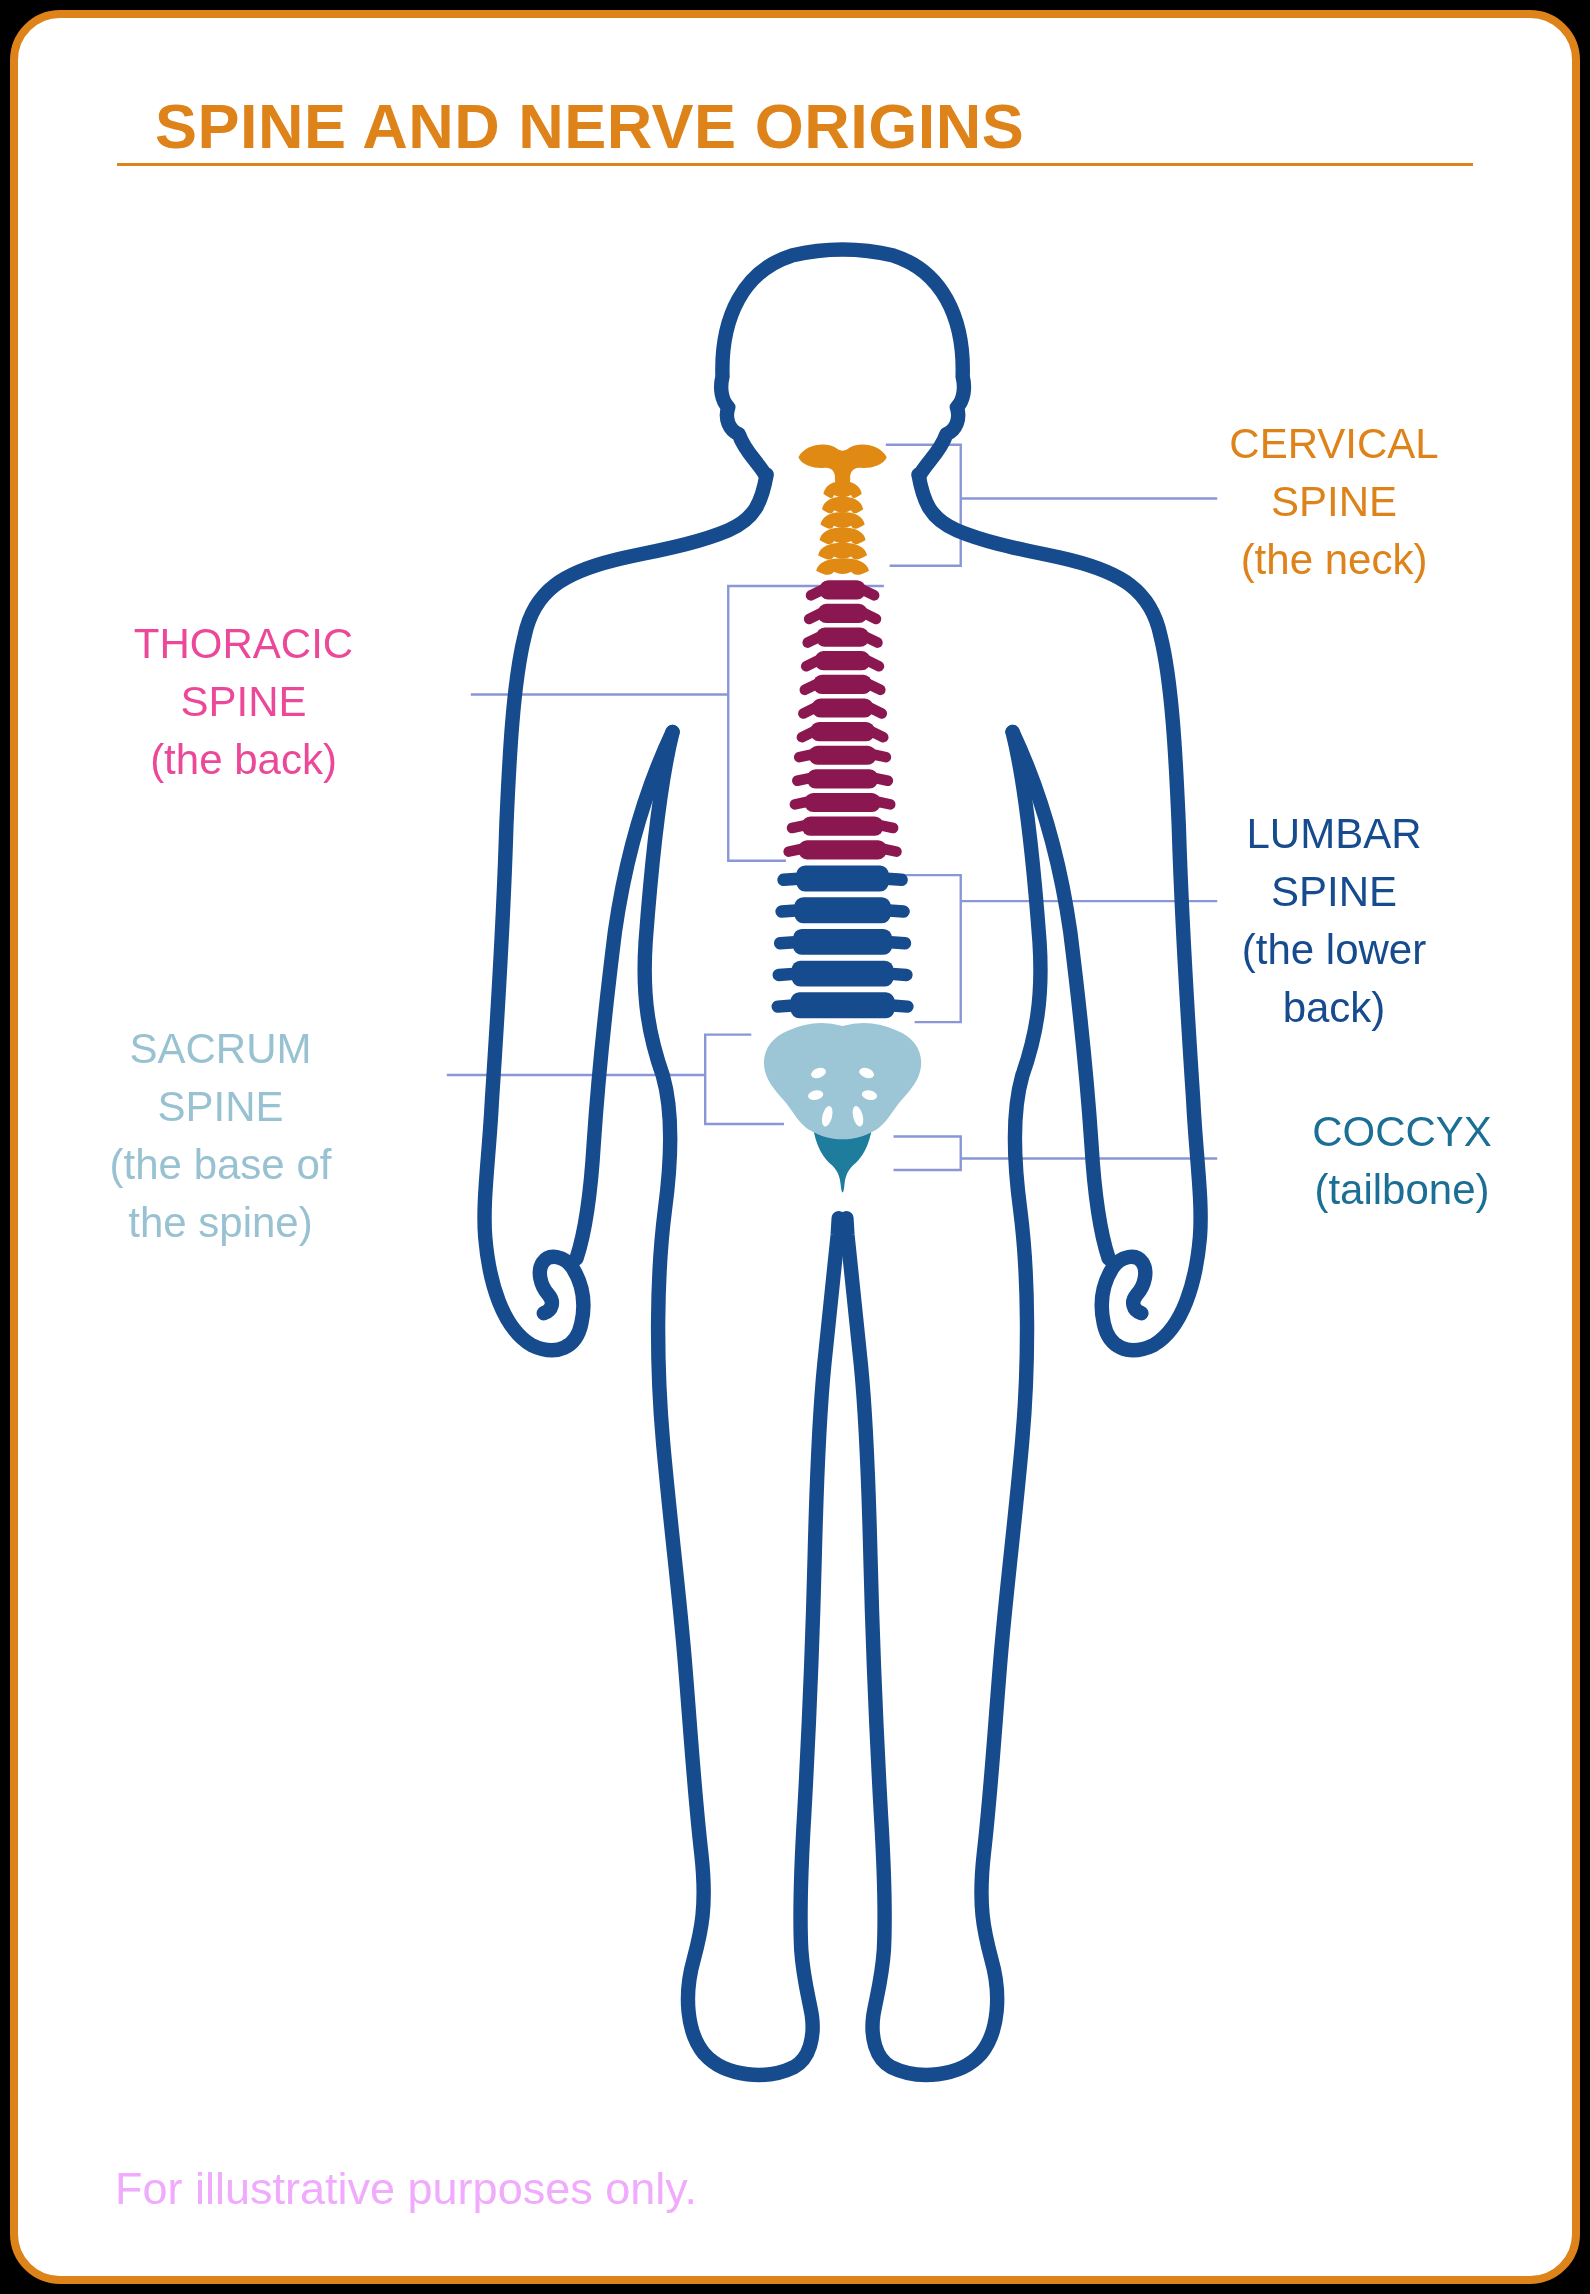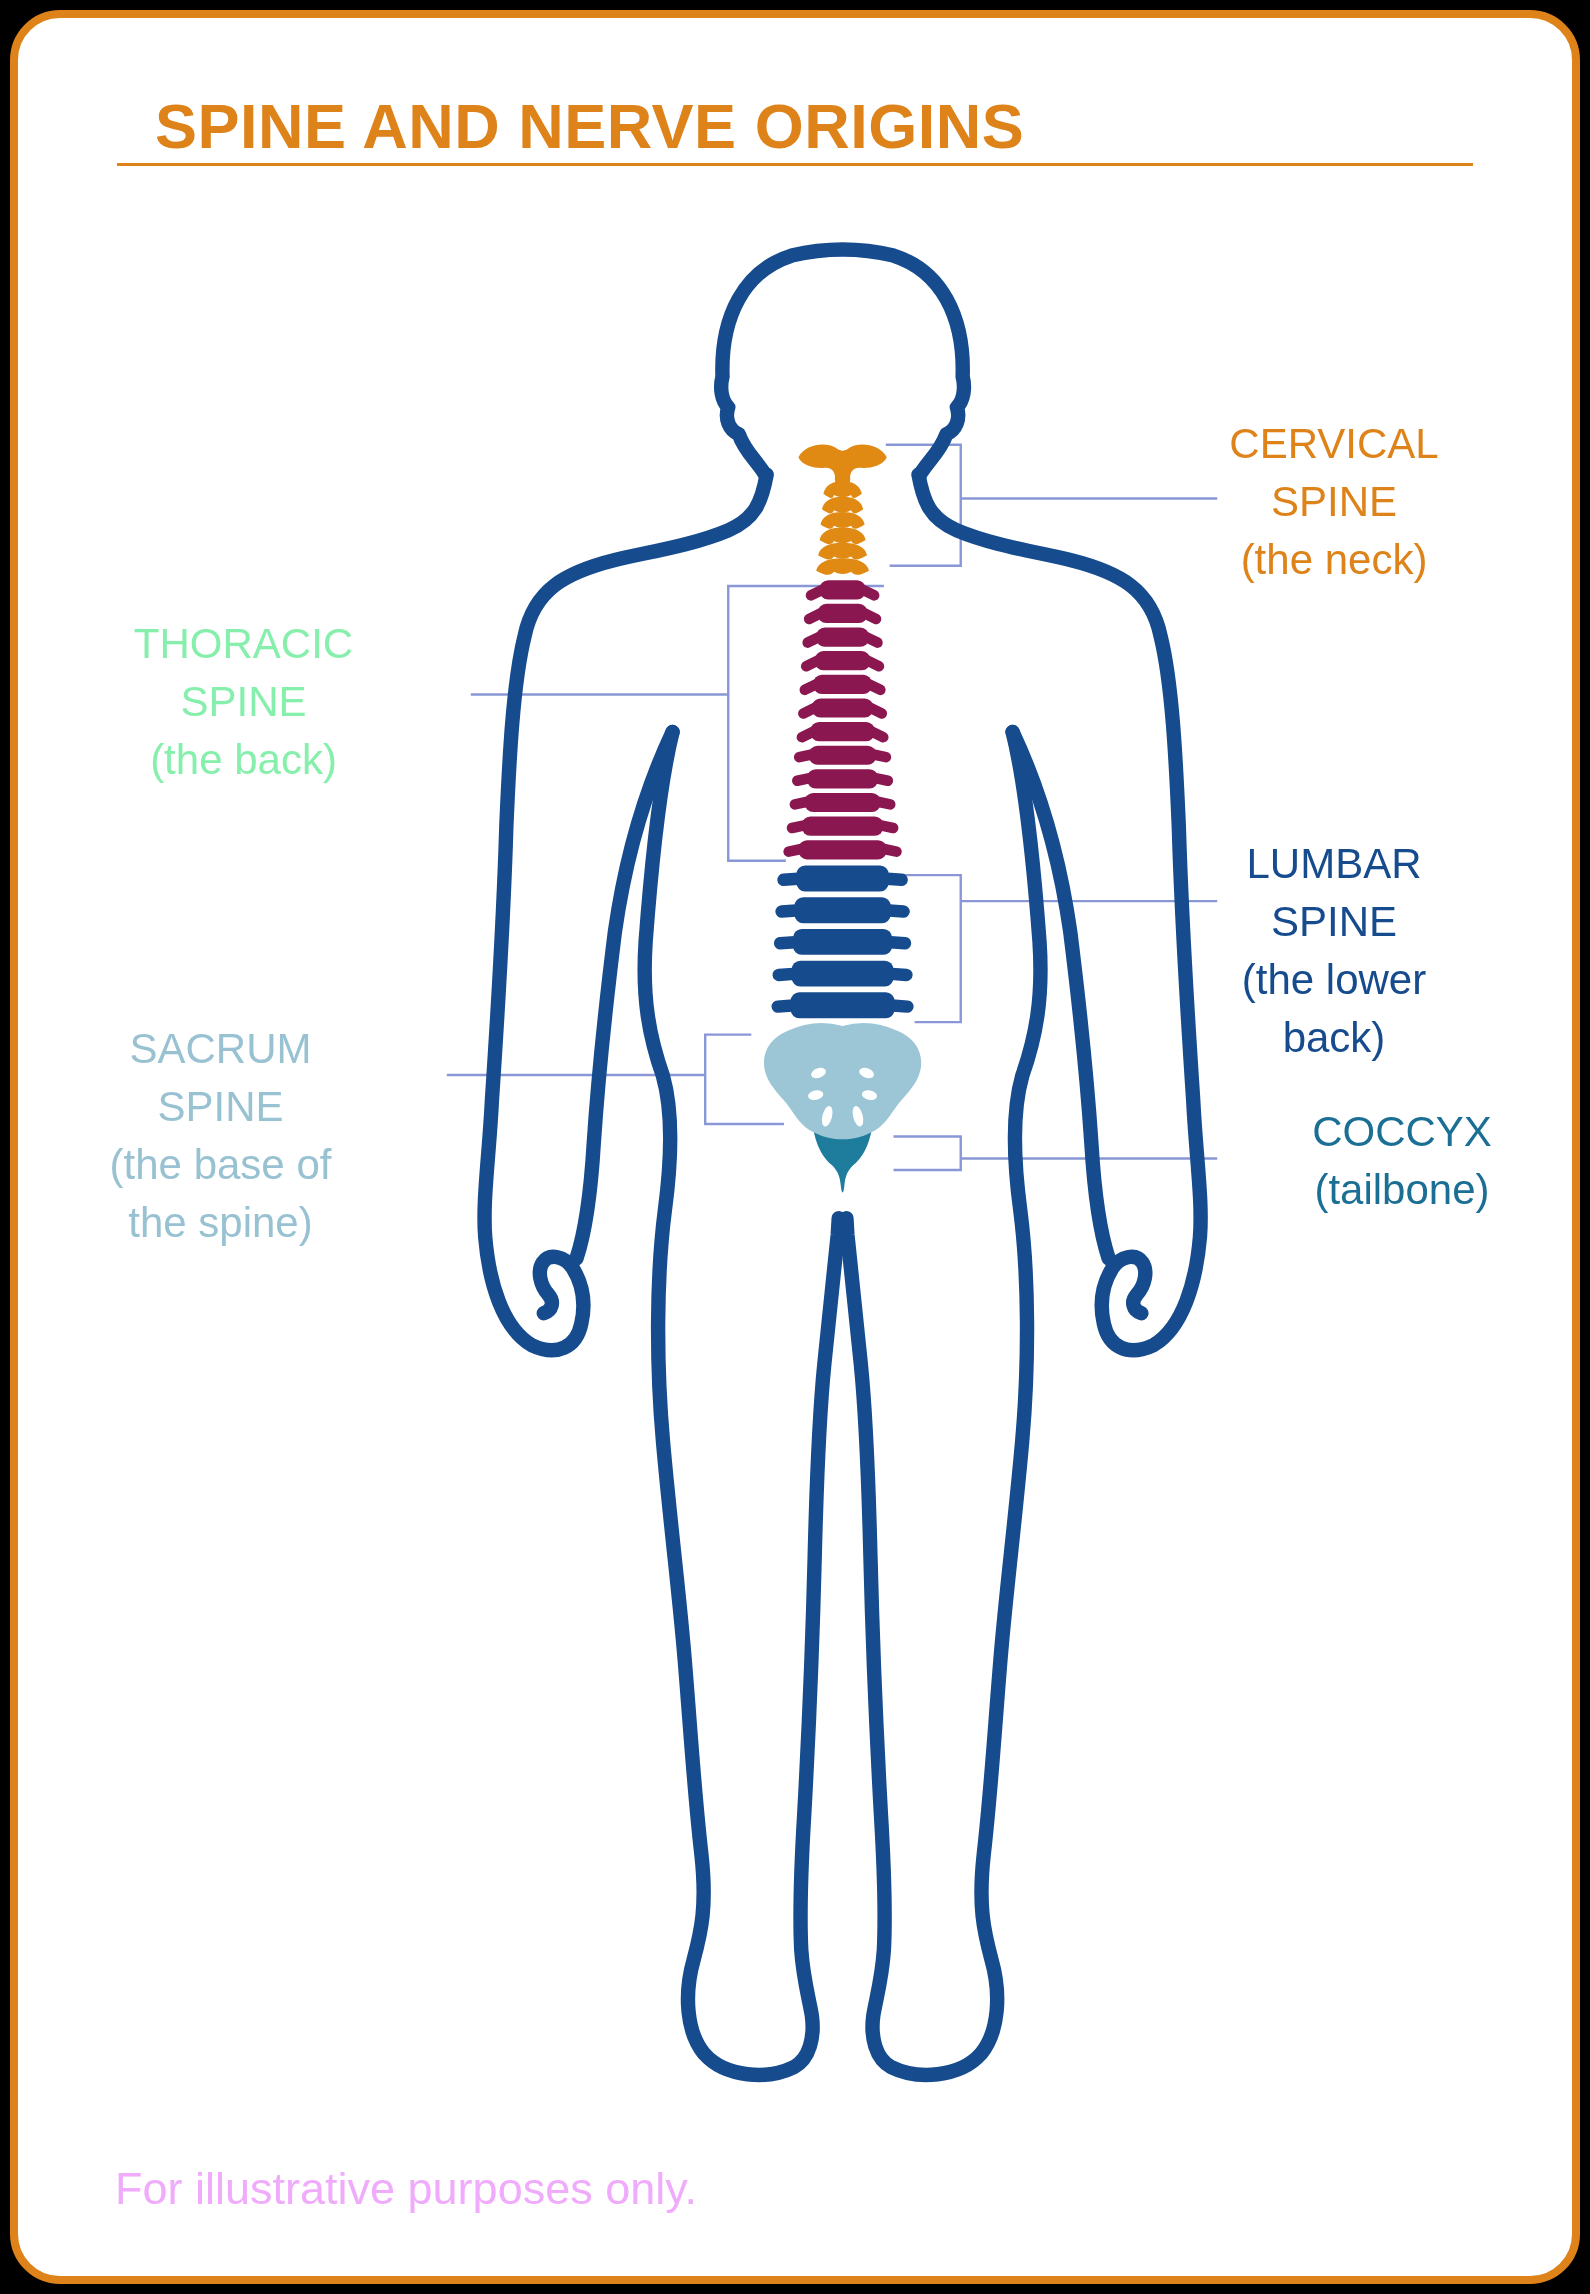--- a/index.html
+++ b/index.html
@@ -20,21 +20,21 @@
     margin-left:38px;
   }
   .title-rule{position:absolute;left:117px;top:163px;width:1356px;height:2.9px;background:#DE821A;}
   .label{
     position:absolute;text-align:center;
     font-size:42px;line-height:58px;font-weight:400;
   }
   .label span{display:block;text-align:center;}
   .label-cervical{left:1213px;top:415px;width:242px;}
   .label-thoracic{left:113px;top:615px;width:261px;}
-  .label-lumbar{left:1218px;top:835px;width:232px;}
+  .label-lumbar{left:1218px;top:805px;width:232px;}
   .label-sacrum{left:90px;top:1020px;width:261px;}
   .label-coccyx{left:1281px;top:1103px;width:242px;}
   .footer{
     position:absolute;left:115px;top:2163px;
     font-size:45px;color:#f0abfc;
   }
 </style>
 </head>
 <body>
 
@@ -127,21 +127,21 @@
   </svg>
 
 <div class="title" style="color: rgb(222, 130, 26);">SPINE AND NERVE ORIGINS</div>
 <div class="title-rule" style="background: rgb(222, 130, 26);"></div>
 
 <div class="label label-cervical" style="color: rgb(222, 130, 26);">
   <span>CERVICAL SPINE</span>
   <span>(the neck)</span>
 </div>
 
-<div class="label label-thoracic" style="color: #86efac;">
+<div class="label label-thoracic" style="color: #ec4899;">
   <span>THORACIC SPINE</span>
   <span>(the back)</span>
 </div>
 
 <div class="label label-lumbar" style="color: rgb(22, 75, 142);">
   <span>LUMBAR SPINE</span>
   <span>(the lower back)</span>
 </div>
 
 <div class="label label-sacrum" style="color: rgb(152, 194, 210);">

